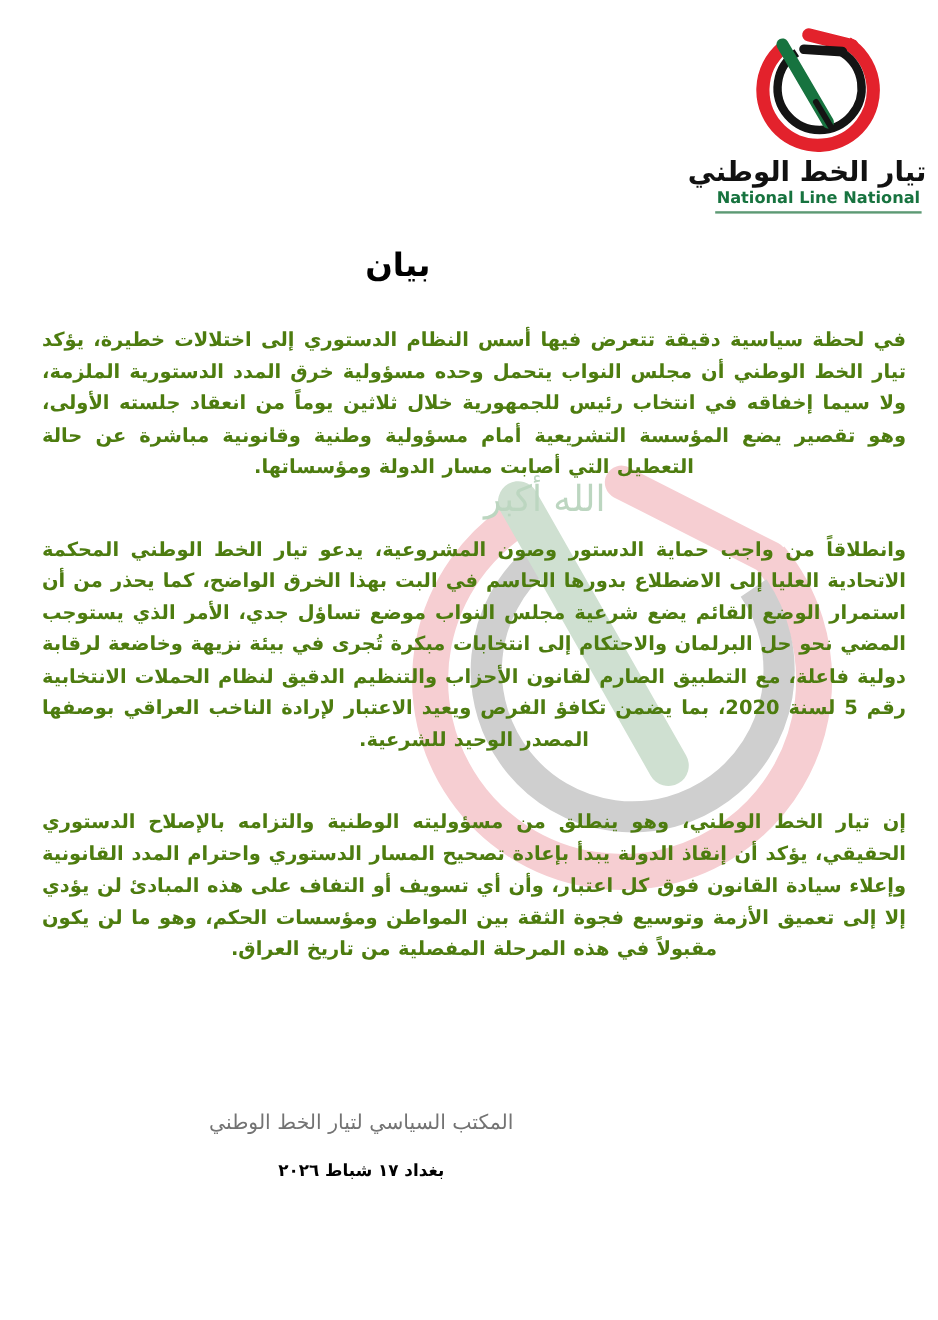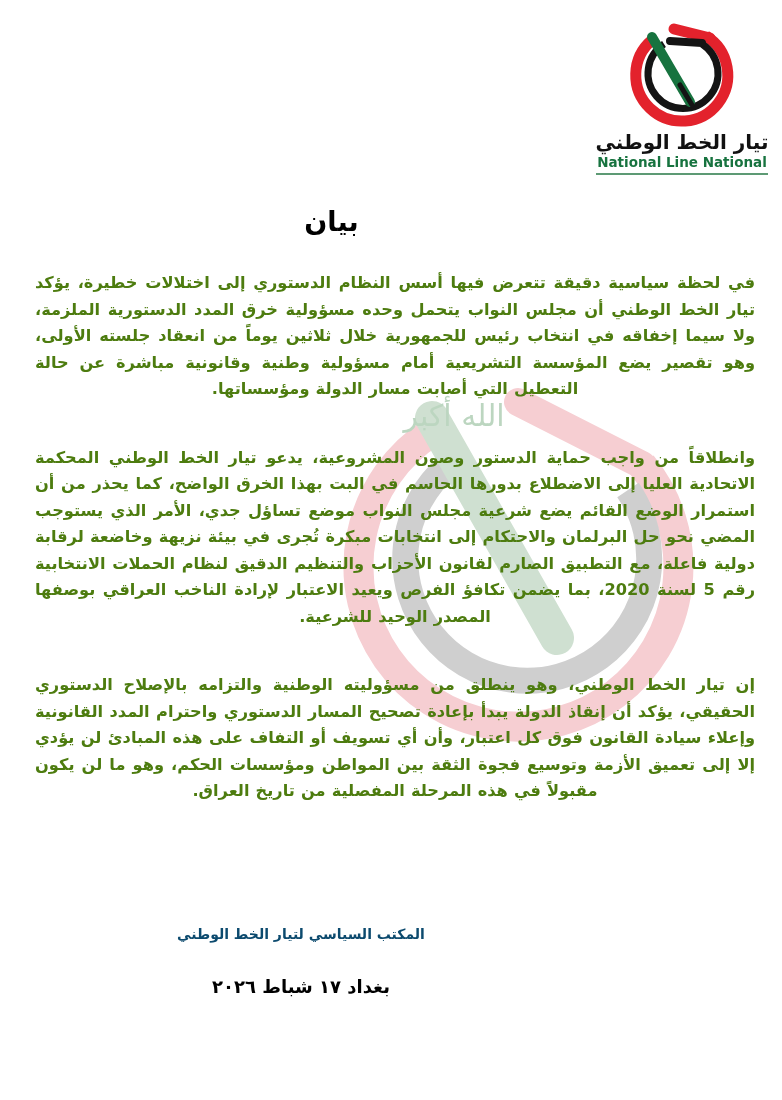--- a/index.html
+++ b/index.html
@@ -47,21 +47,21 @@
     text-align: center;
   }
   .logo-mark {
     width: 128px;
     height: 108px;
     margin: 0 auto 2px auto;
     display: block;
   }
   .logo-mark svg { display:block; width:100%; height:100%; }
   .logo-ar {
-    font-size: 20px;
+    font-size: 23px;
     font-weight: 700;
     letter-spacing: 0px;
     color: #111111;
     line-height: 1.05;
     direction: rtl;
     white-space: nowrap;
   }
   .logo-en {
     font-size: 13.5px;
     font-weight: 700;
@@ -119,32 +119,32 @@
   .sign-block {
     position: absolute;
     top: 925px;
     left: 0;
     width: 782px;
     z-index: 2;
     direction: rtl;
     text-align: center;
   }
   .sign-org {
-    font-size: 14px;
-    font-weight: 700;
-    color: #0c4a6e;
+    font-size: 17px;
+    font-weight: 400;
+    color: #737373;
     line-height: 1.3;
     margin-right: 180px;
   }
   .sign-date {
-    font-size: 18px;
+    font-size: 14px;
     font-weight: 700;
     color: #000;
     line-height: 1.3;
-    margin-top: 32px;
+    margin-top: 20px;
     margin-right: 180px;
   }
 </style>
 </head>
 <body>
 
 <div class="page">
 
   <div class="watermark">
     <svg viewBox="0 0 420 420" xmlns="http://www.w3.org/2000/svg">

